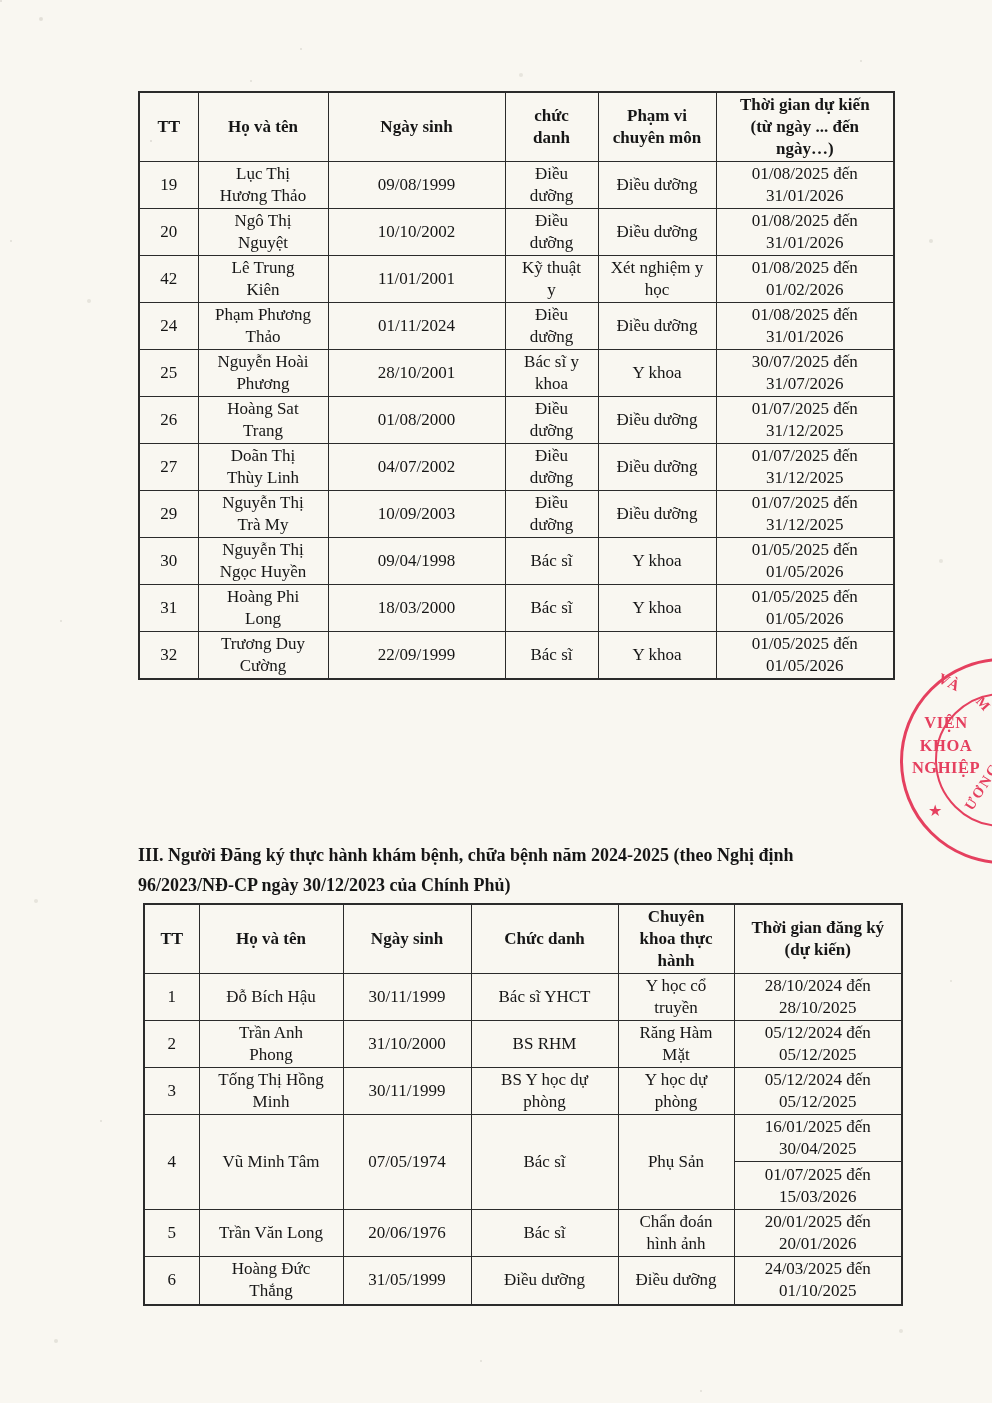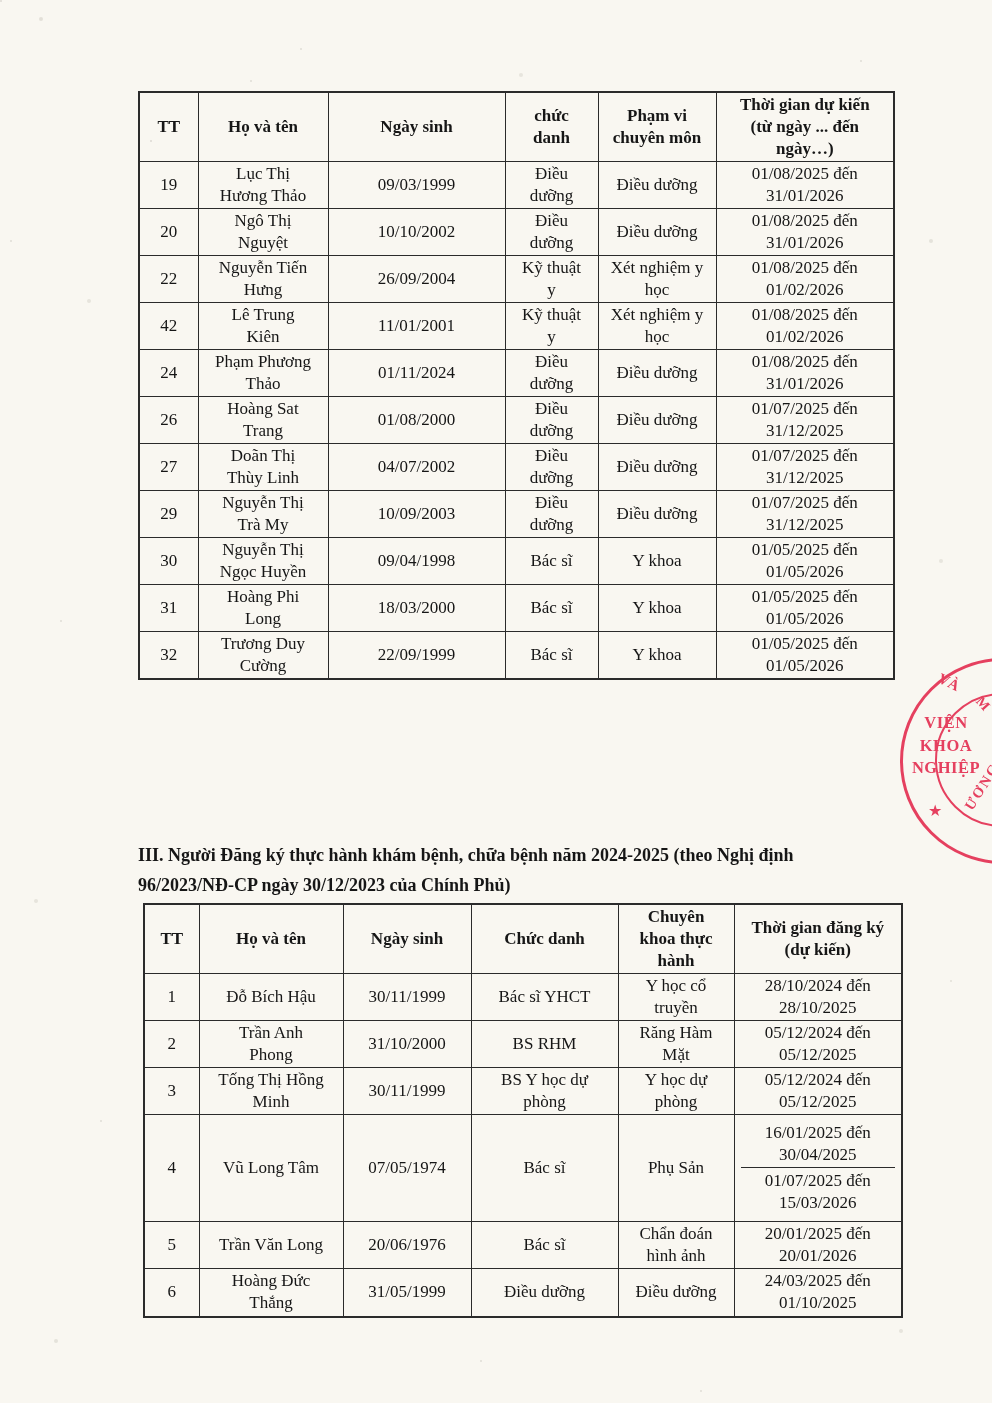--- a/index.html
+++ b/index.html
@@ -36,21 +36,21 @@
     overflow:hidden;
   }
   table{border:2px solid #2b2b2b;}
   th{font-weight:bold;}
   #t1 thead tr{height:67px;}
   #t1 tbody tr{height:47px;margin-top:16px;}
   #t2 thead tr{height:67px;}
   #t2 tbody tr{height:47px;}
   #t2 tbody tr:nth-child(4){height:94px;}
   #t2 tbody tr:nth-child(6){height:48px;}
-  td.split-cell{padding:6px;}
+  td.split-cell{padding:0;}
   td.split-cell div{
     height:46px;display:flex;align-items:center;justify-content:center;
     white-space:pre-line;
   }
   td.split-cell div + div{border-top:1px solid #2b2b2b;height:47px;}
   .heading{
     position:absolute;left:138px;top:841px;width:772px;
     font-weight:bold;font-size:18px;line-height:29.5px;
     white-space:pre-line;
   }
@@ -108,49 +108,37 @@
           <th>Thời gian dự kiến
 (từ ngày ... đến
 ngày…)</th>
         </tr>
       </thead>
     <tbody>
         <tr>
           <td>19</td>
           <td>Lục Thị
 Hương Thảo</td>
-          <td>09/03/1999</td>
+          <td>09/08/1999</td>
           <td>Điều
 dưỡng</td>
           <td>Điều dưỡng</td>
           <td>01/08/2025 đến
 31/01/2026</td>
         </tr>
         <tr>
           <td>20</td>
           <td>Ngô Thị
 Nguyệt</td>
           <td>10/10/2002</td>
           <td>Điều
 dưỡng</td>
           <td>Điều dưỡng</td>
           <td>01/08/2025 đến
 31/01/2026</td>
-        </tr>
-        <tr>
-          <td>22</td>
-          <td>Nguyễn Tiến
-Hưng</td>
-          <td>26/09/2004</td>
-          <td>Kỹ thuật
-y</td>
-          <td>Xét nghiệm y
-học</td>
-          <td>01/08/2025 đến
-01/02/2026</td>
         </tr>
         <tr>
           <td>42</td>
           <td>Lê Trung
 Kiên</td>
           <td>11/01/2001</td>
           <td>Kỹ thuật
 y</td>
           <td>Xét nghiệm y
 học</td>
@@ -162,20 +150,31 @@
           <td>Phạm Phương
 Thảo</td>
           <td>01/11/2024</td>
           <td>Điều
 dưỡng</td>
           <td>Điều dưỡng</td>
           <td>01/08/2025 đến
 31/01/2026</td>
         </tr>
         <tr>
+          <td>25</td>
+          <td>Nguyễn Hoài
+Phương</td>
+          <td>28/10/2001</td>
+          <td>Bác sĩ y
+khoa</td>
+          <td>Y khoa</td>
+          <td>30/07/2025 đến
+31/07/2026</td>
+        </tr>
+        <tr>
           <td>26</td>
           <td>Hoàng Sat
 Trang</td>
           <td>01/08/2000</td>
           <td>Điều
 dưỡng</td>
           <td>Điều dưỡng</td>
           <td>01/07/2025 đến
 31/12/2025</td>
         </tr>
@@ -288,21 +287,21 @@
           <td>30/11/1999</td>
           <td>BS Y học dự
 phòng</td>
           <td>Y học dự
 phòng</td>
           <td>05/12/2024 đến
 05/12/2025</td>
         </tr>
         <tr>
           <td>4</td>
-          <td>Vũ Long Tâm</td>
+          <td>Vũ Minh Tâm</td>
           <td>07/05/1974</td>
           <td>Bác sĩ</td>
           <td>Phụ Sản</td>
           <td class="split-cell"><div>16/01/2025 đến
 30/04/2025</div><div>01/07/2025 đến
 15/03/2026</div></td>
         </tr>
         <tr>
           <td>5</td>
           <td>Trần Văn Long</td>

